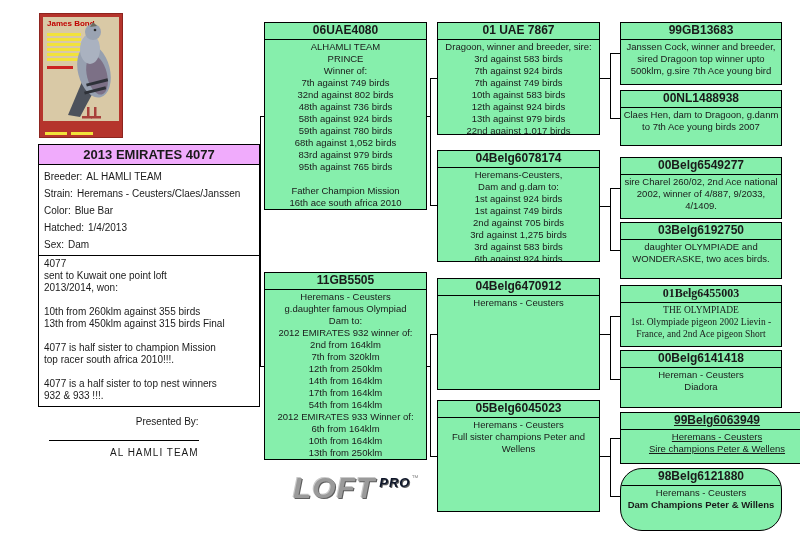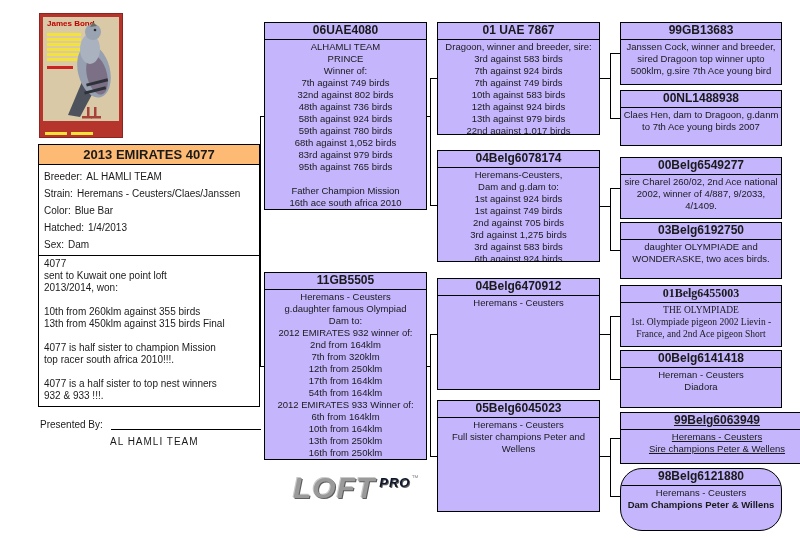--- a/index.html
+++ b/index.html
@@ -13,33 +13,33 @@
   .photo-inner{position:absolute;left:3px;top:3px;right:3px;bottom:16px;background:#d9c9a6;overflow:hidden;}
   .photo-title{font-size:8px;font-weight:bold;color:#c00000;text-align:left;padding:2px 0 0 4px;letter-spacing:0px;}
   .ybars{position:absolute;left:4px;top:16px;}
   .ybar{width:34px;height:2.5px;background:#f2e23a;margin-bottom:2.5px;}
   .rbar{width:26px;height:3px;background:#cc2222;margin:5px 0 4px 0;}
   .ybars2{position:absolute;left:5px;bottom:2px;display:flex;gap:4px;}
   .ybar2{width:22px;height:3px;background:#f2e23a;}
   .pigeon-svg{position:absolute;right:1px;bottom:0;}
   
   .infobox{position:absolute;left:38px;top:144px;width:222px;border:1px solid #000;box-sizing:border-box;background:#fff;}
-  .info-title{background:#fdba74;font-weight:bold;font-size:13px;text-align:center;padding:2px 0;border-bottom:1px solid #000;}
+  .info-title{background:#f0abfc;font-weight:bold;font-size:13px;text-align:center;padding:2px 0;border-bottom:1px solid #000;}
   .info-fields{padding:3px 5px 2px 5px;font-size:10px;}
   .info-row{height:17px;line-height:17px;white-space:nowrap;}
   .info-label{margin-right:4px;}
   .info-notes{border-top:1px solid #000;padding:2px 5px 4px 5px;font-size:10px;line-height:12px;}
   .info-notes .tline{min-height:12px;}
   
   .presented{position:absolute;left:40px;top:416px;font-size:10px;}
-  .presented-row{display:flex;align-items:flex-end;}
+  .presented-row{display:flex;align-items:flex-end;flex-direction:column;}
   .presented-line{display:inline-block;width:150px;border-bottom:1px solid #000;height:13px;margin-left:8px;}
   .presented-value{margin:6px 0 0 70px;font-size:10px;letter-spacing:1px;}
   
-  .pbox{position:absolute;border:1px solid #000;box-sizing:border-box;background:#c4b5fd;overflow:hidden;}
+  .pbox{position:absolute;border:1px solid #000;box-sizing:border-box;background:#86efac;overflow:hidden;}
   .pbox-title{font-weight:bold;font-size:12px;text-align:center;border-bottom:1px solid #000;line-height:15px;height:16px;}
   .pbox-body{font-size:9.5px;text-align:center;line-height:12px;padding-top:1px;}
   .pline{min-height:12px;}
   .pline.bold{font-weight:bold;}
   
   .hline{position:absolute;border-top:1px solid #000;height:0;}
   .vline{position:absolute;border-left:1px solid #000;width:0;}
   
   .logo{position:absolute;left:293px;top:474px;display:flex;align-items:flex-start;user-select:none;}
   .logo-main{font-style:italic;font-weight:bold;font-size:30px;line-height:28px;color:#9a9a9a;letter-spacing:1px;text-shadow:1px 1px 0 #5e5e5e, -1px -1px 0 #c9c9c9;}
@@ -138,20 +138,21 @@
 <div class="pbox" style="left:264px;top:272px;width:163px;height:188px;">
     <div class="pbox-title">11GB5505</div>
     <div class="pbox-body">
       <div class="pline">Heremans - Ceusters</div>
       <div class="pline">g.daughter famous Olympiad</div>
       <div class="pline">Dam to:</div>
       <div class="pline">2012 EMIRATES 932 winner of:</div>
       <div class="pline">2nd from 164klm</div>
       <div class="pline">7th from 320klm</div>
       <div class="pline">12th from 250klm</div>
+      <div class="pline">14th from 164klm</div>
       <div class="pline">17th from 164klm</div>
       <div class="pline">54th from 164klm</div>
       <div class="pline">2012 EMIRATES 933 Winner of:</div>
       <div class="pline">6th from 164klm</div>
       <div class="pline">10th from 164klm</div>
       <div class="pline">13th from 250klm</div>
       <div class="pline">16th from 250klm</div>
     </div>
   </div>
 

